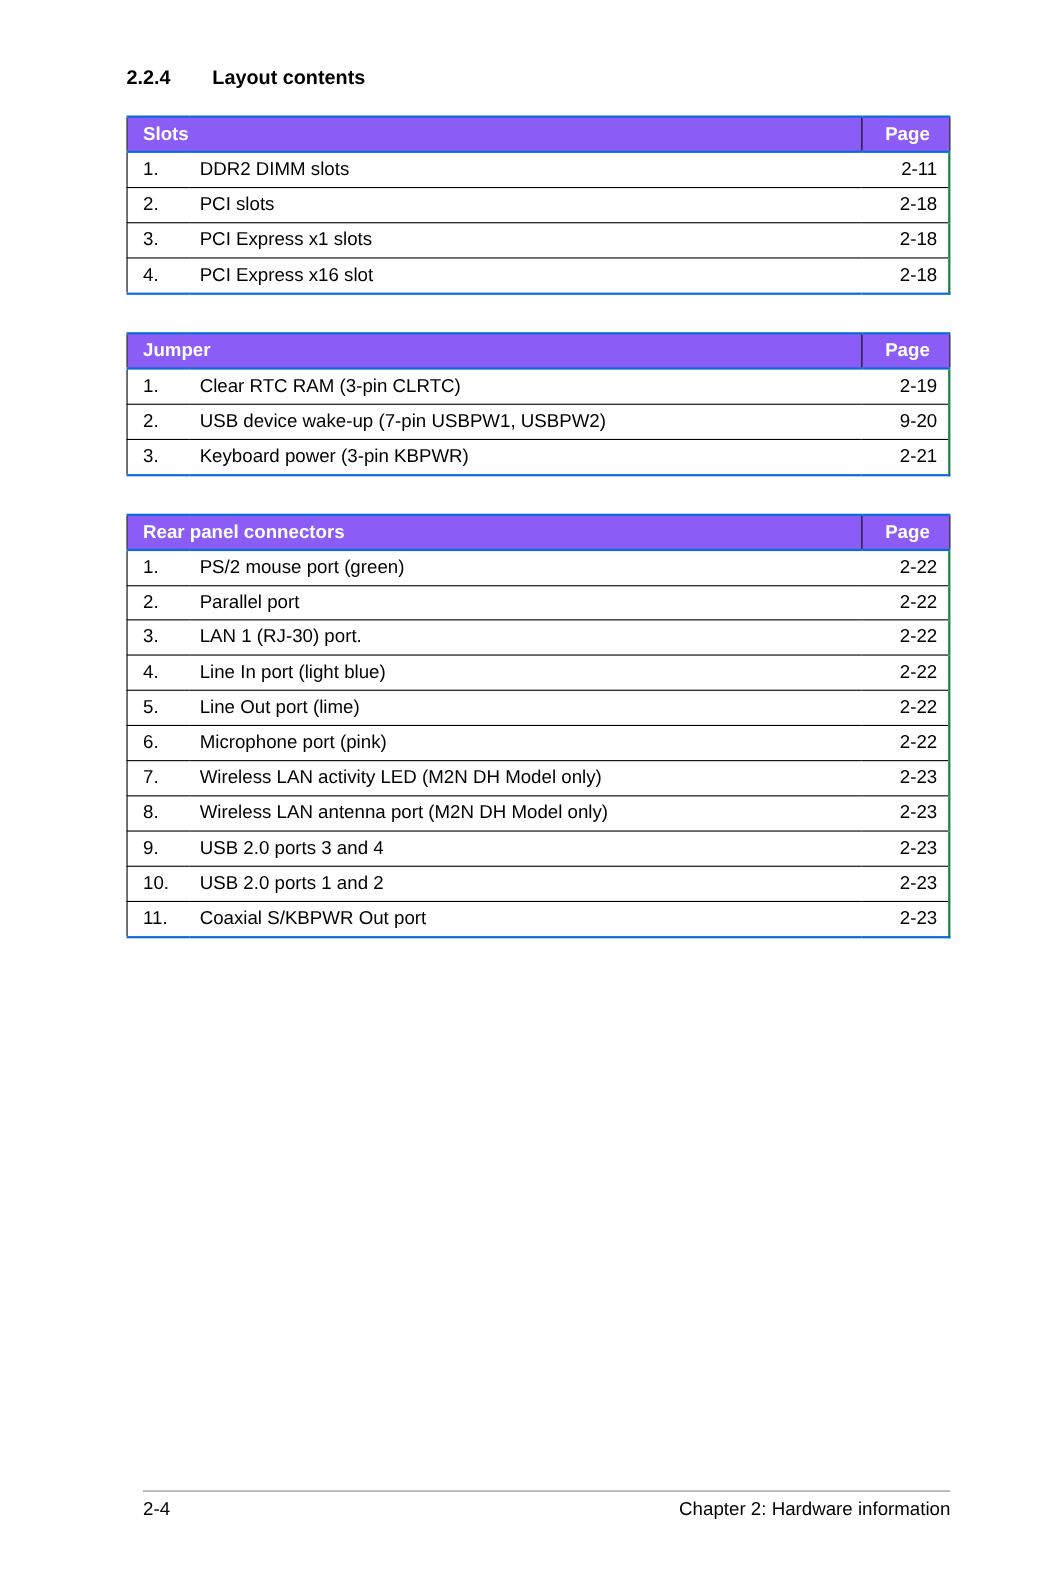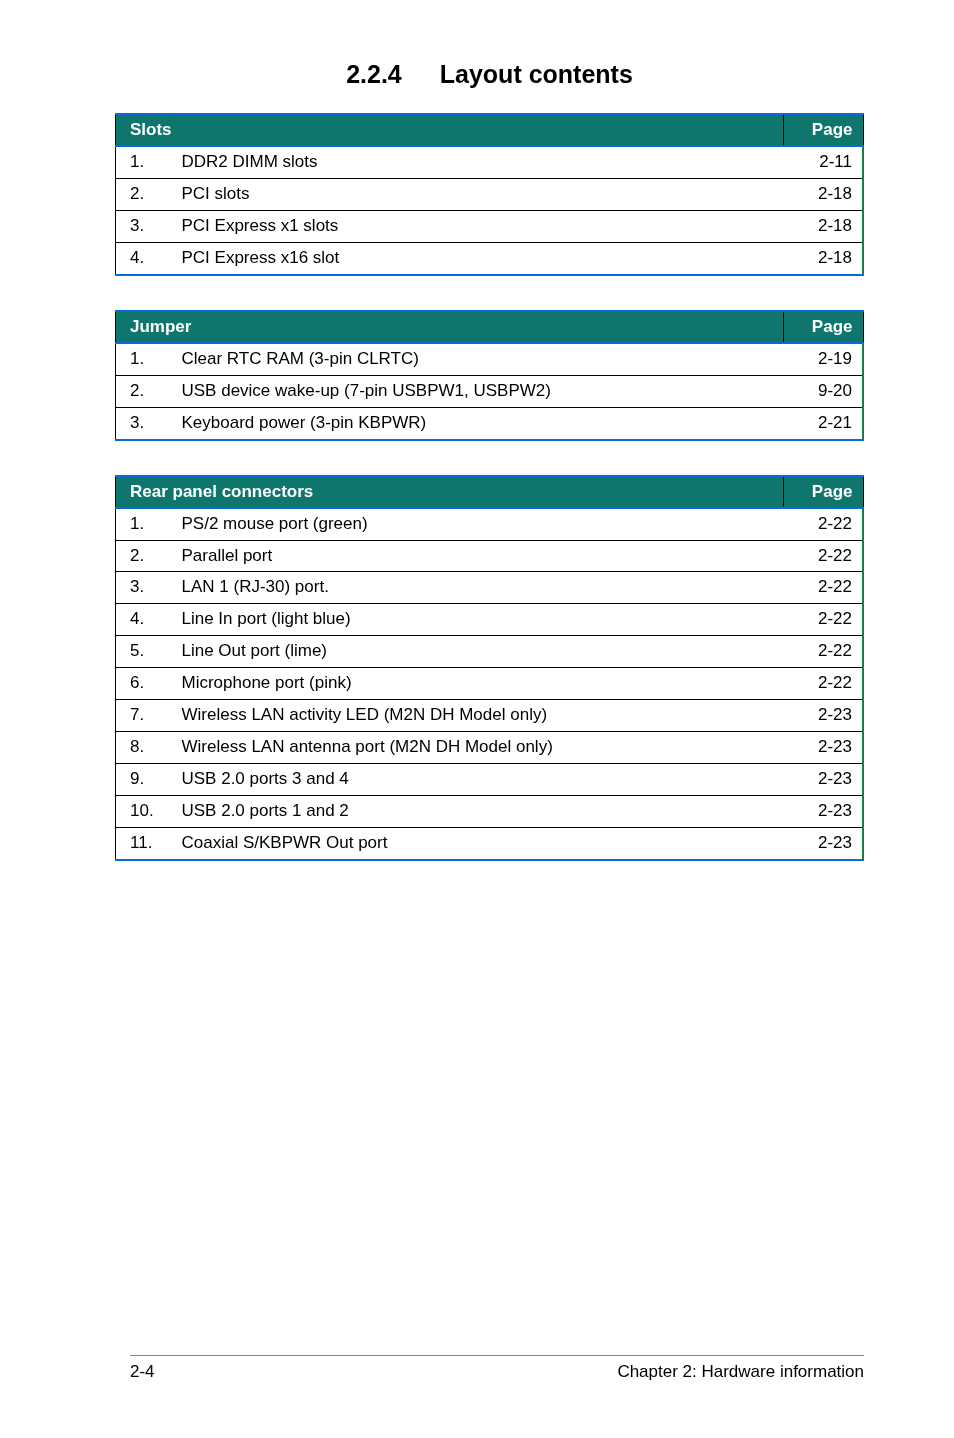--- a/index.html
+++ b/index.html
@@ -13,47 +13,46 @@
     background: #fff;
     font-family: Arial, Helvetica, sans-serif;
     color: #000;
     position: relative;
   }
   .page {
     padding: 60px 90px 0 115px;
   }
   .section-heading {
     font-weight: bold;
-    font-size: 25px;
+    font-size: 18px;
     margin-bottom: 24px;
-    text-align: center;
   }
   .section-heading .num {
     display: inline-block;
     margin-right: 38px;
   }
   .data-table {
     width: 100%;
     border-collapse: collapse;
     margin-bottom: 34px;
     font-size: 17px;
   }
   .data-table th {
-    background: #0f766e;
+    background: #8b5cf6;
     color: #fff;
     font-weight: bold;
     text-align: left;
     padding: 5px 10px 5px 14px;
     border-left: 1px solid #000;
     border-right: 1px solid #000;
     border-top: 2px solid #0a6bd6;
     border-bottom: 2px solid #0a6bd6;
   }
   .data-table th.page-col {
-    text-align: right;
+    text-align: center;
     width: 80px;
   }
   .data-table th:first-child {
     width: 56px;
     border-right: none;
   }
   .data-table th.span2 {
     border-right: none;
   }
   .data-table td {

